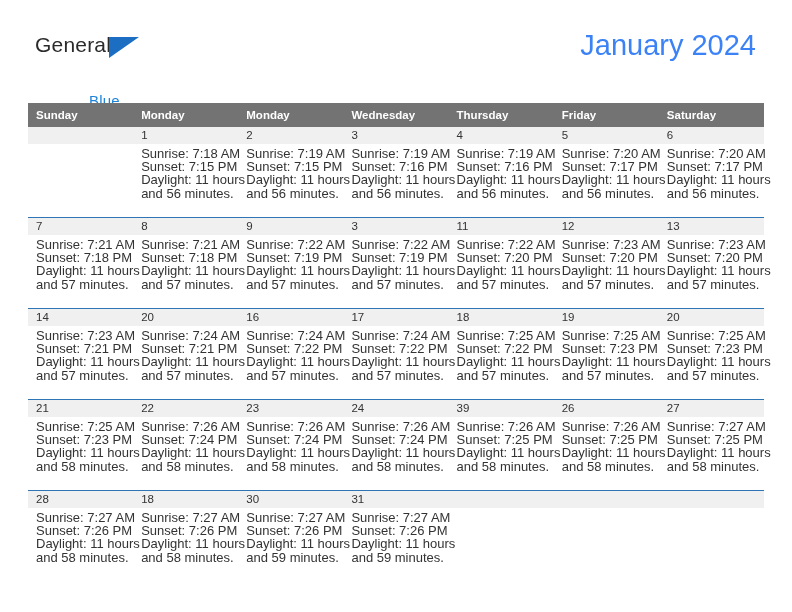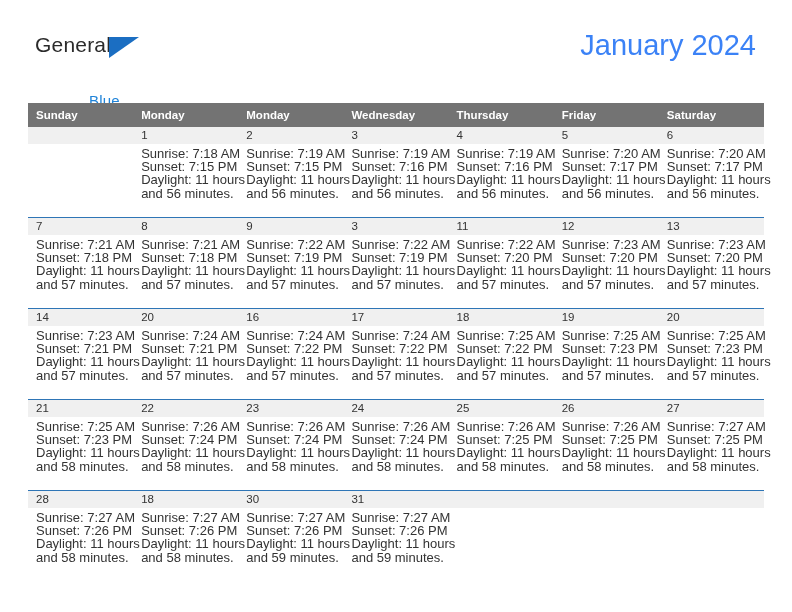--- a/index.html
+++ b/index.html
@@ -390,21 +390,21 @@
           <td>
             <span class="daynum">24</span>
             <div class="cell-lines">
               <div>Sunrise: 7:26 AM</div>
               <div>Sunset: 7:24 PM</div>
               <div>Daylight: 11 hours</div>
               <div>and 58 minutes.</div>
             </div>
           </td>
           <td>
-            <span class="daynum">25</span>
+            <span class="daynum">39</span>
             <div class="cell-lines">
               <div>Sunrise: 7:26 AM</div>
               <div>Sunset: 7:25 PM</div>
               <div>Daylight: 11 hours</div>
               <div>and 58 minutes.</div>
             </div>
           </td>
           <td>
             <span class="daynum">26</span>
             <div class="cell-lines">

